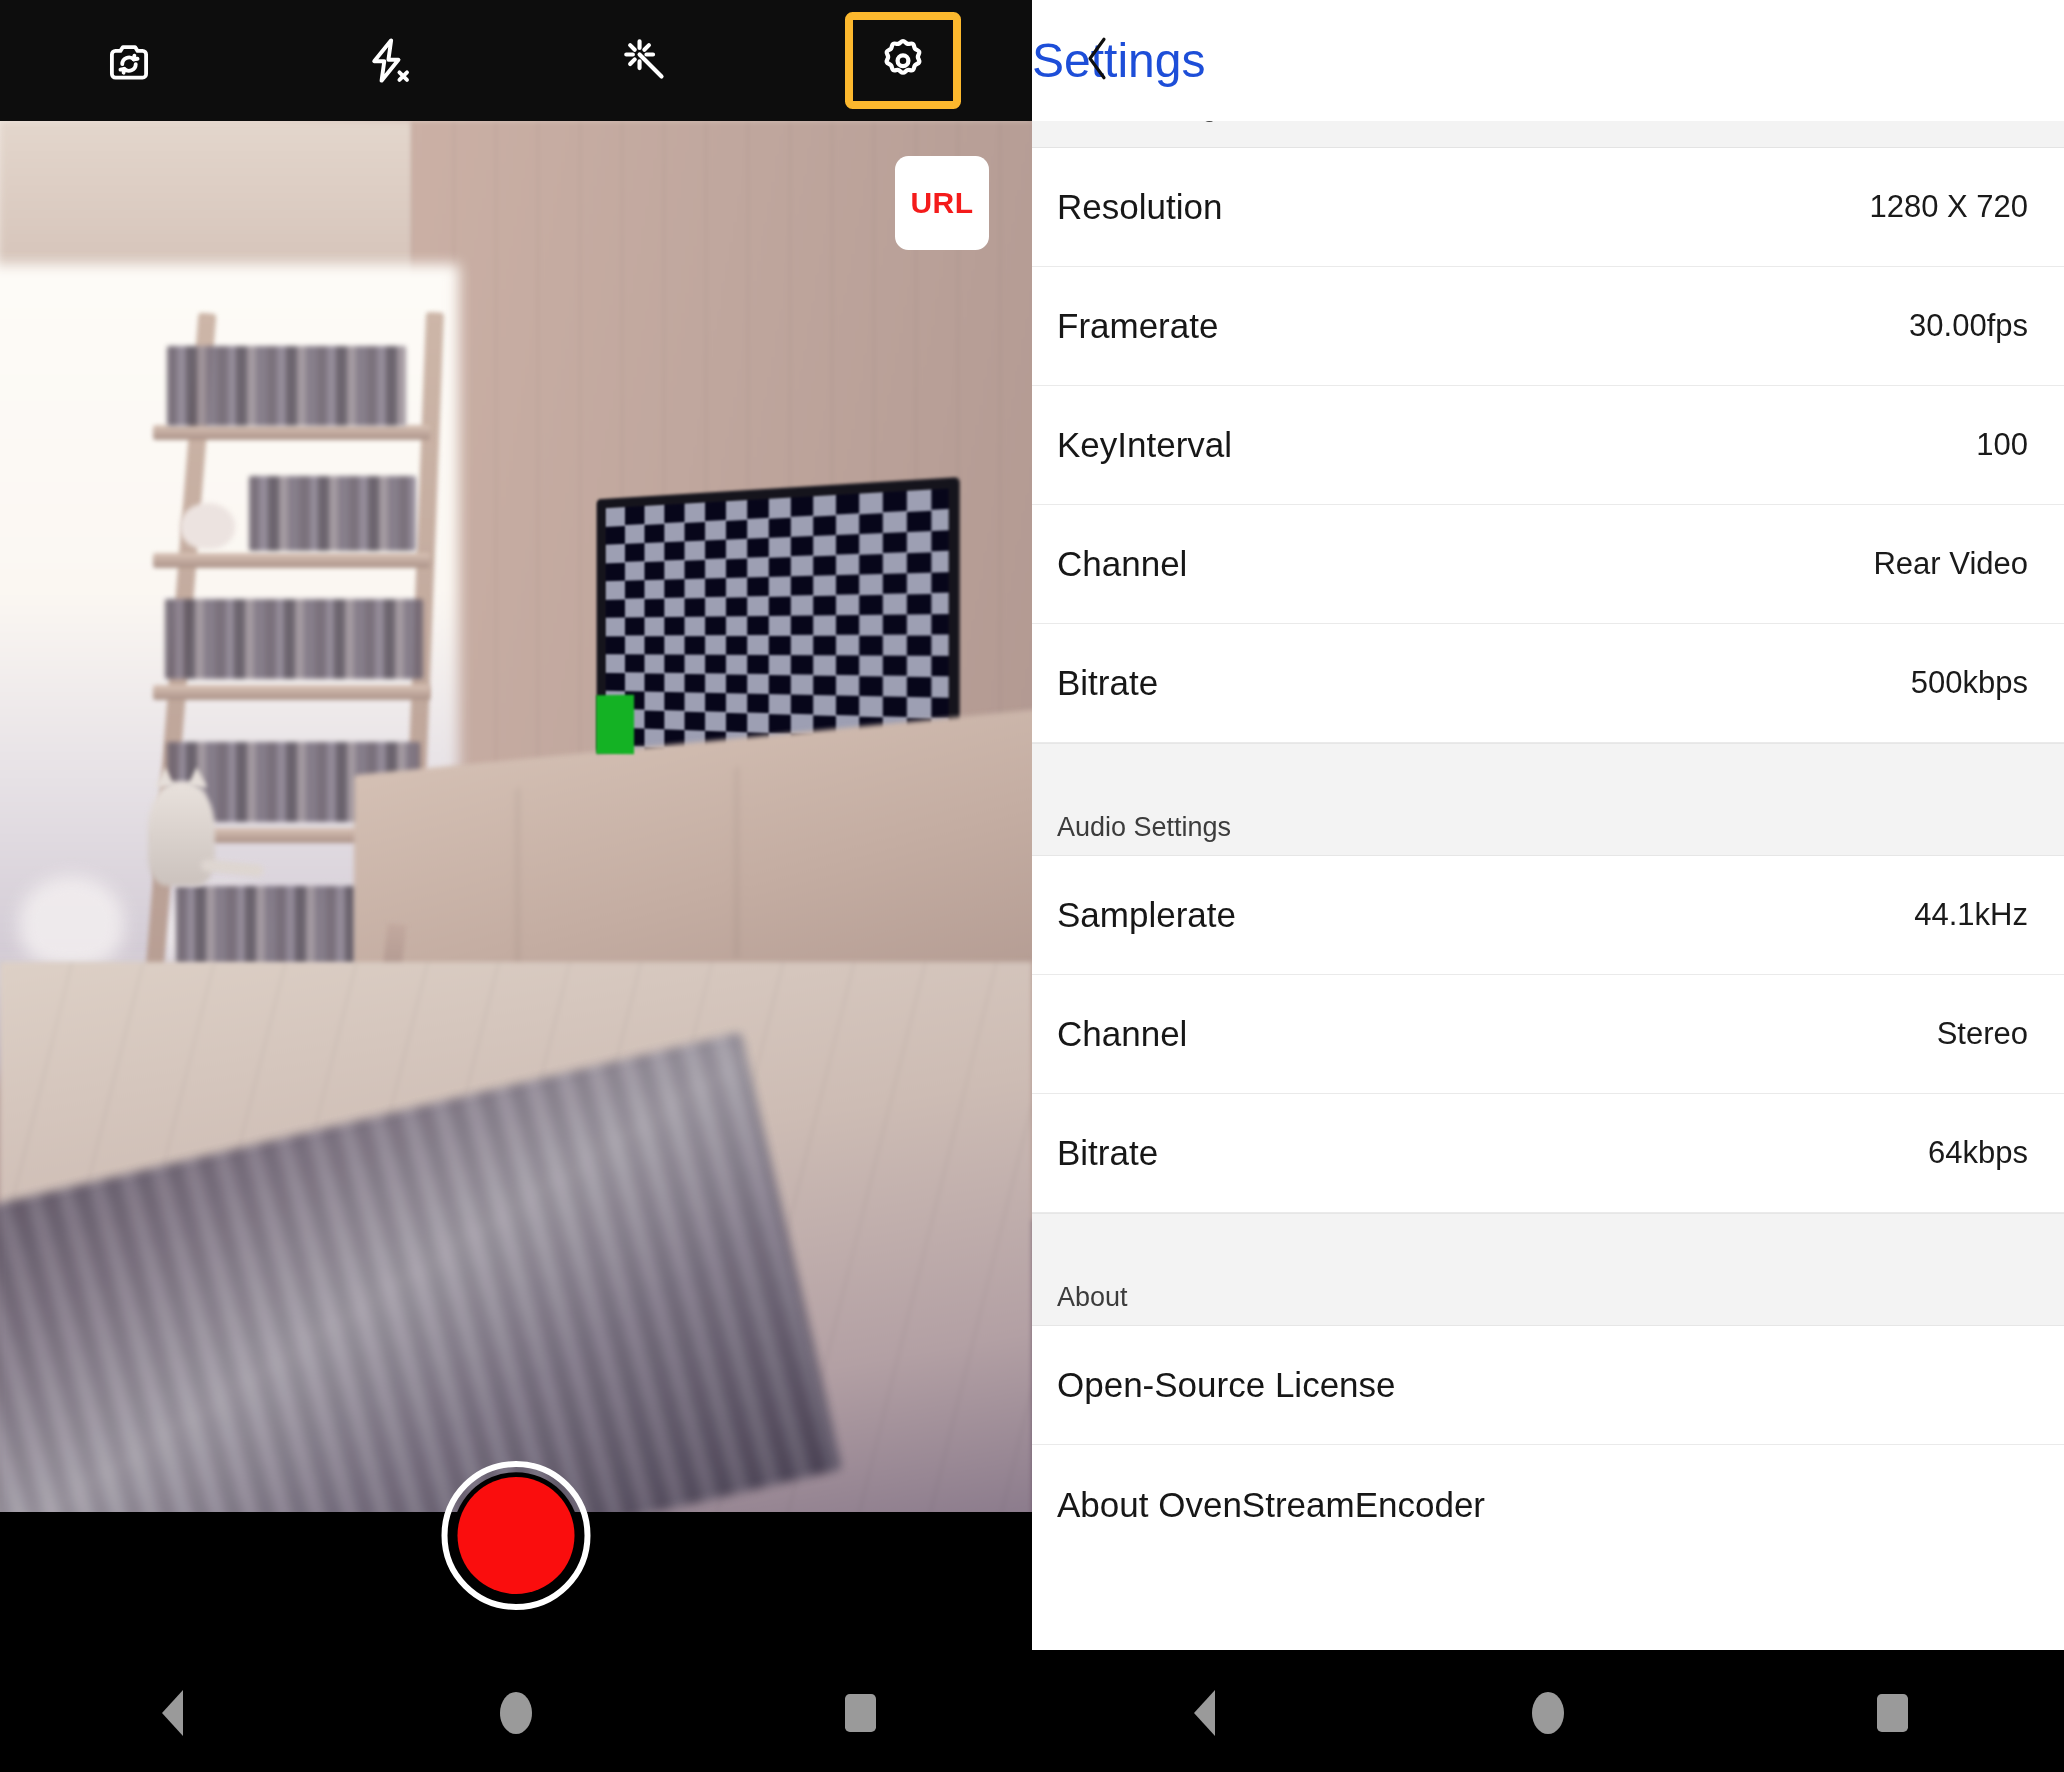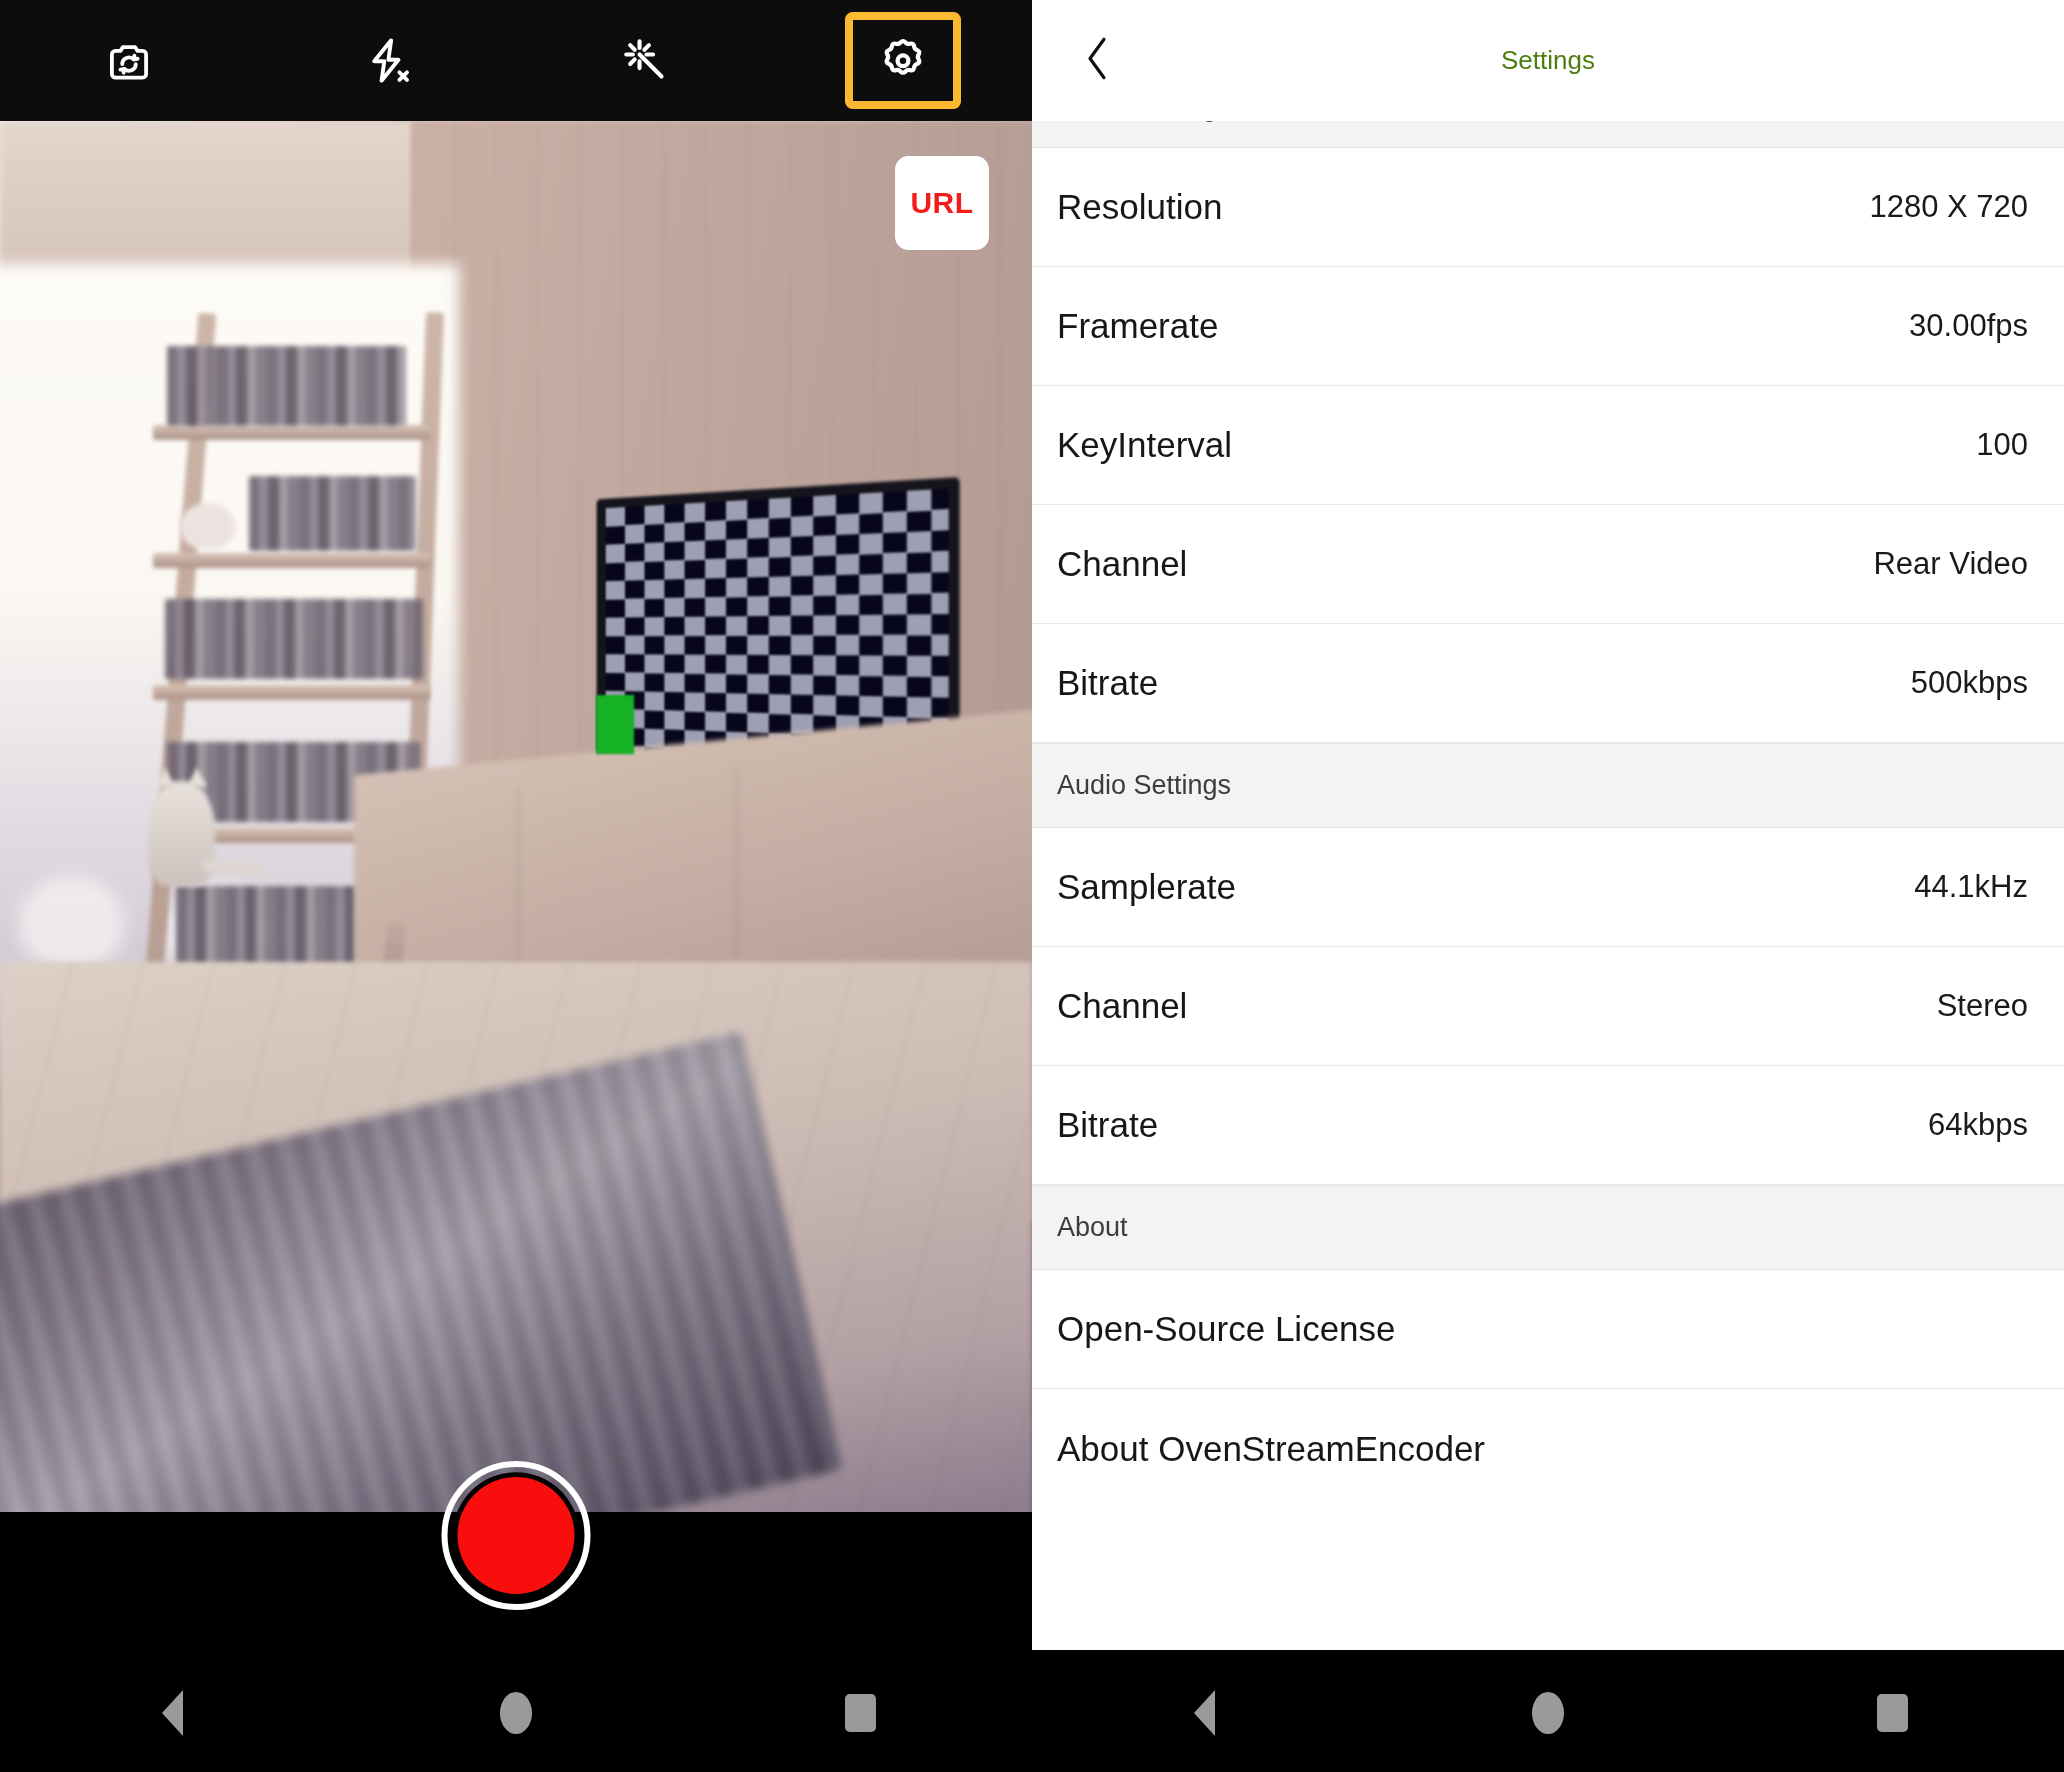--- a/index.html
+++ b/index.html
@@ -267,38 +267,38 @@
     position:relative;
     height:121px;
     display:flex; align-items:center;
     background:#fff;
   }
   .st-back {
     position:absolute; left:44px; top:0; bottom:0;
     display:flex; align-items:center; width:86px;
   }
   .st-title {
-    flex:1; text-align:center;
-    font-size:26px; color:#4d7c0f; font-weight:400;
+    flex:1; text-align:left;
+    font-size:48px; color:#1d4ed8; font-weight:400;
   }
 
   .st-list { position:relative; }
   .st-partial {
     height:27px; background:#f3f3f3;
     border-bottom:1px solid #e3e3e3;
     overflow:hidden; position:relative;
   }
   .st-partial span {
     position:absolute; left:25px; top:-29px;
     font-size:27px; color:#444;
   }
   .st-section {
-    height:85px; background:#f3f3f3;
-    display:flex; align-items:center;
-    padding:4px 25px;
+    height:113px; background:#f3f3f3;
+    display:flex; align-items:flex-end;
+    padding:12px 25px;
     font-size:27px; color:#3c3c3c;
     border-top:1px solid #e6e6e6;
     border-bottom:1px solid #e6e6e6;
   }
   .st-row {
     height:119px;
     display:flex; align-items:center; justify-content:space-between;
     padding:0 36px 0 25px;
     background:#fff;
     border-bottom:1px solid #eaeaea;

